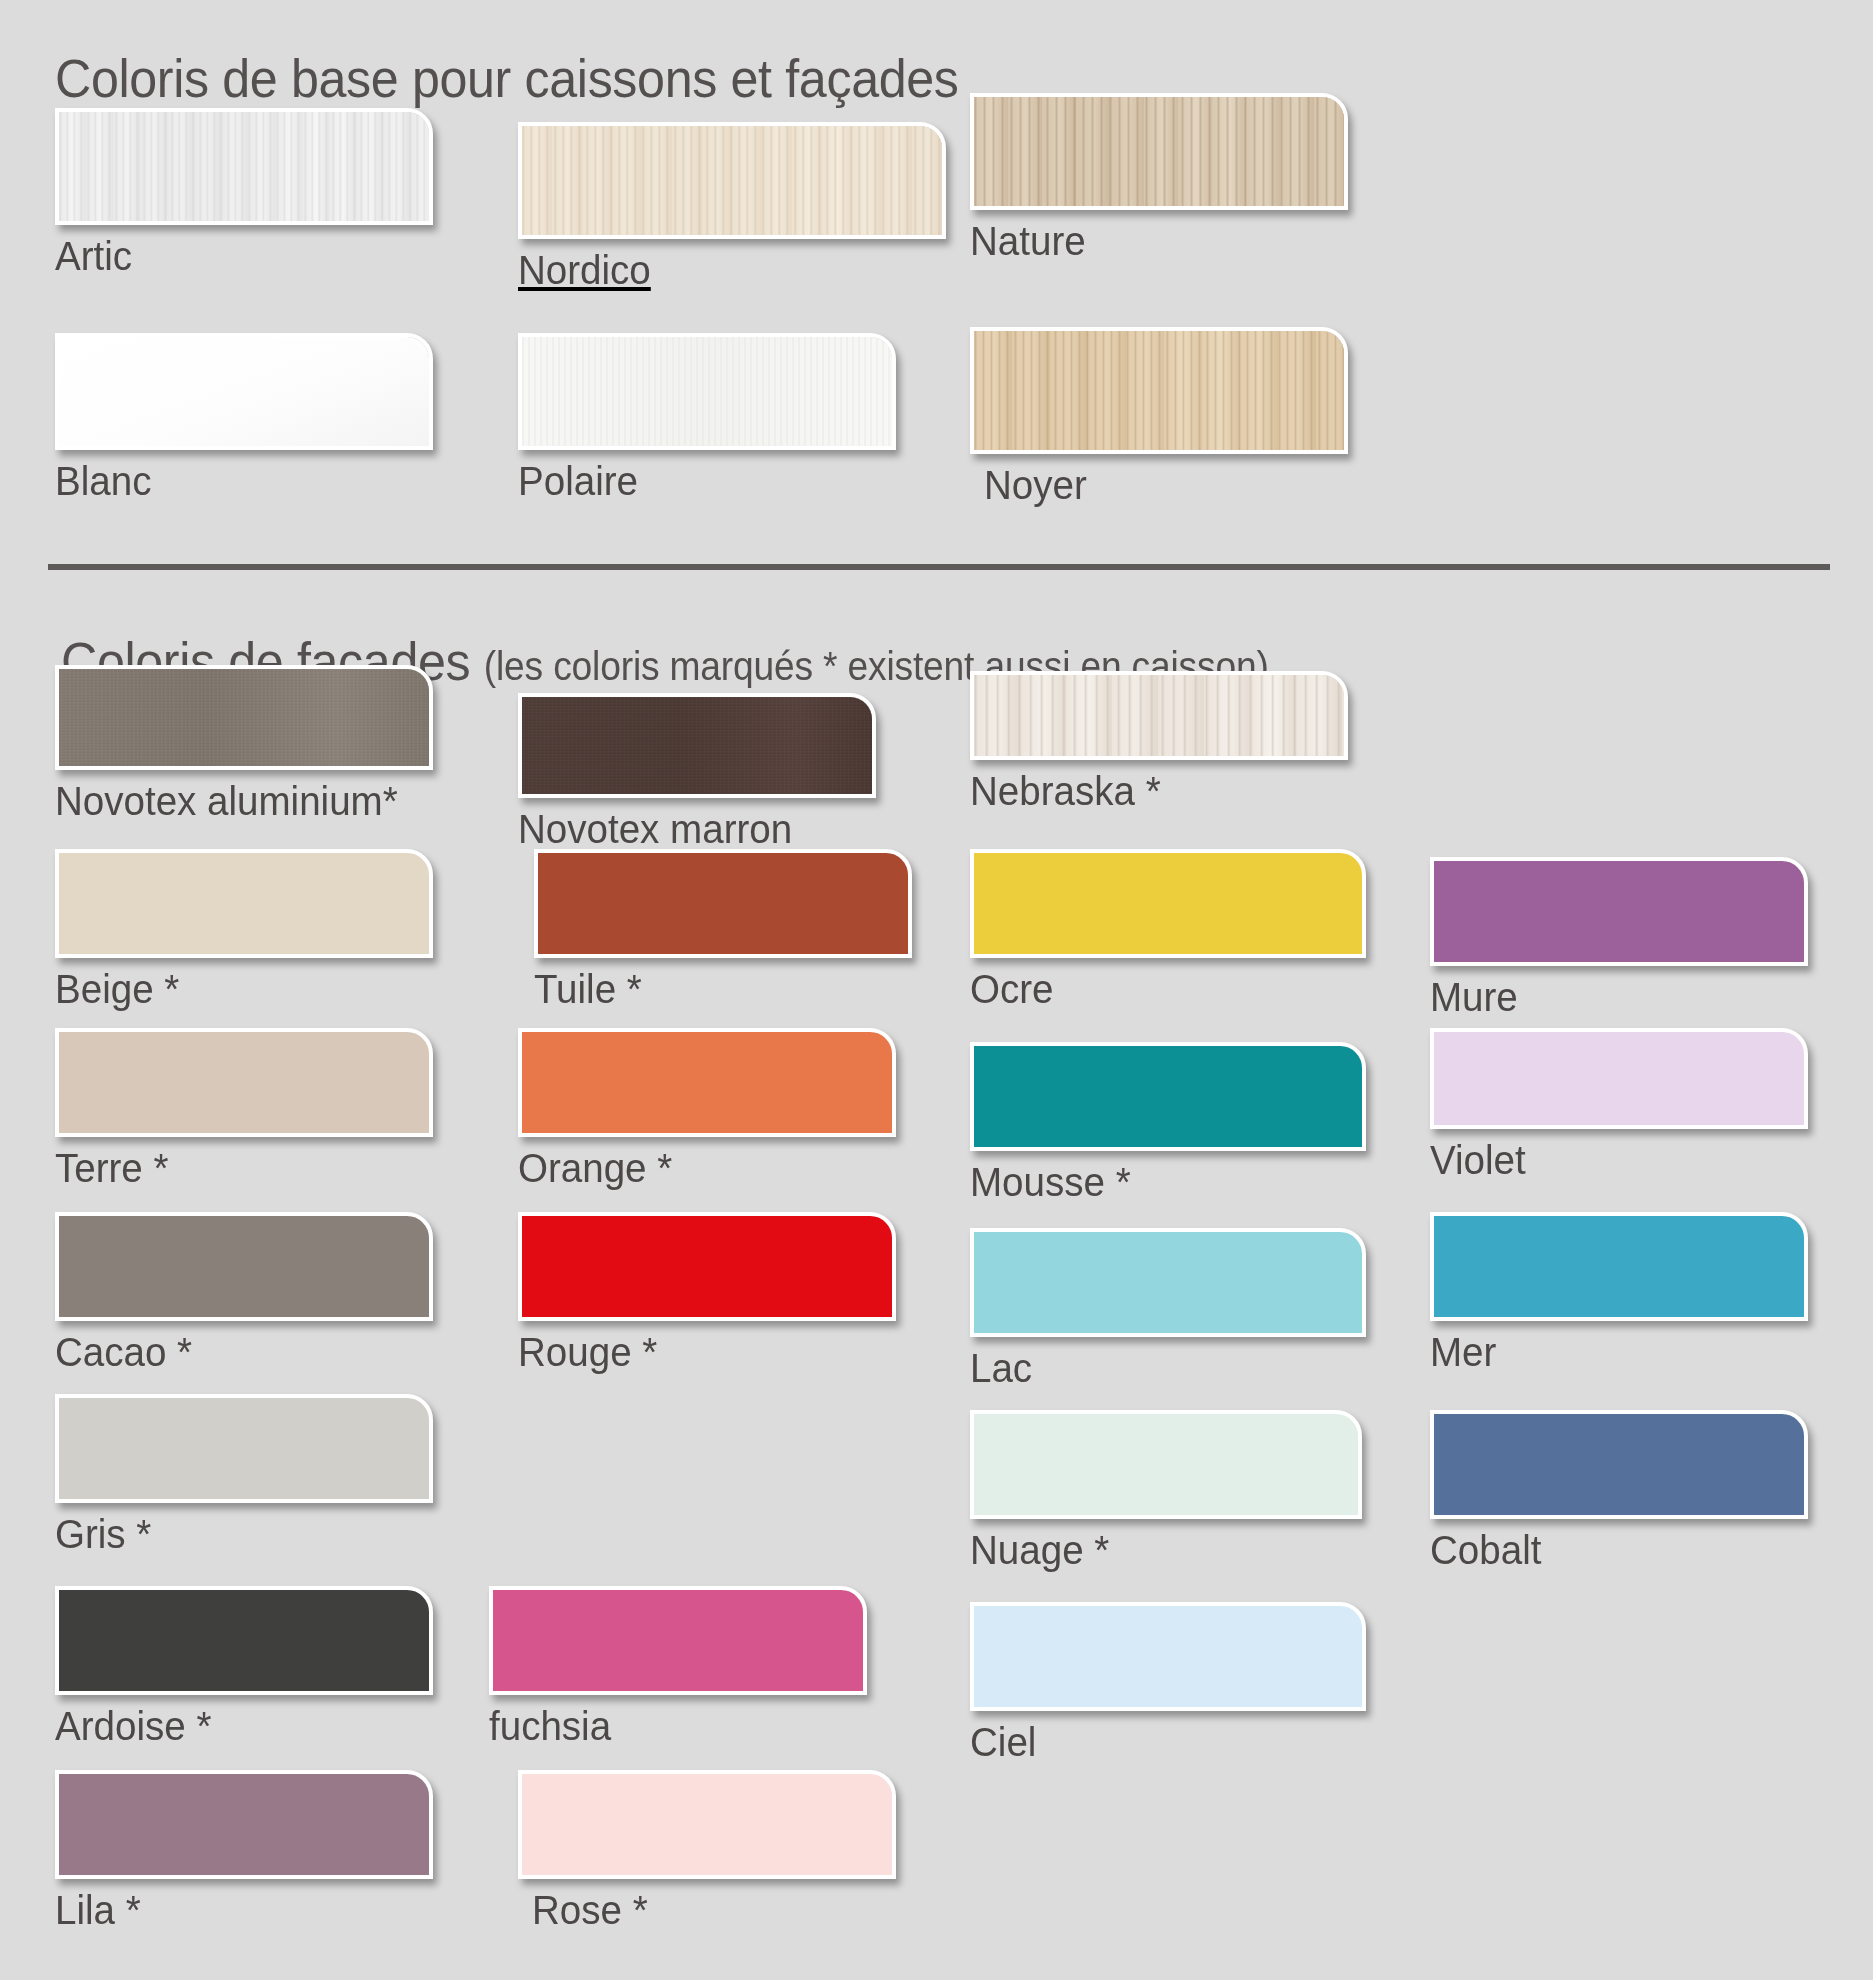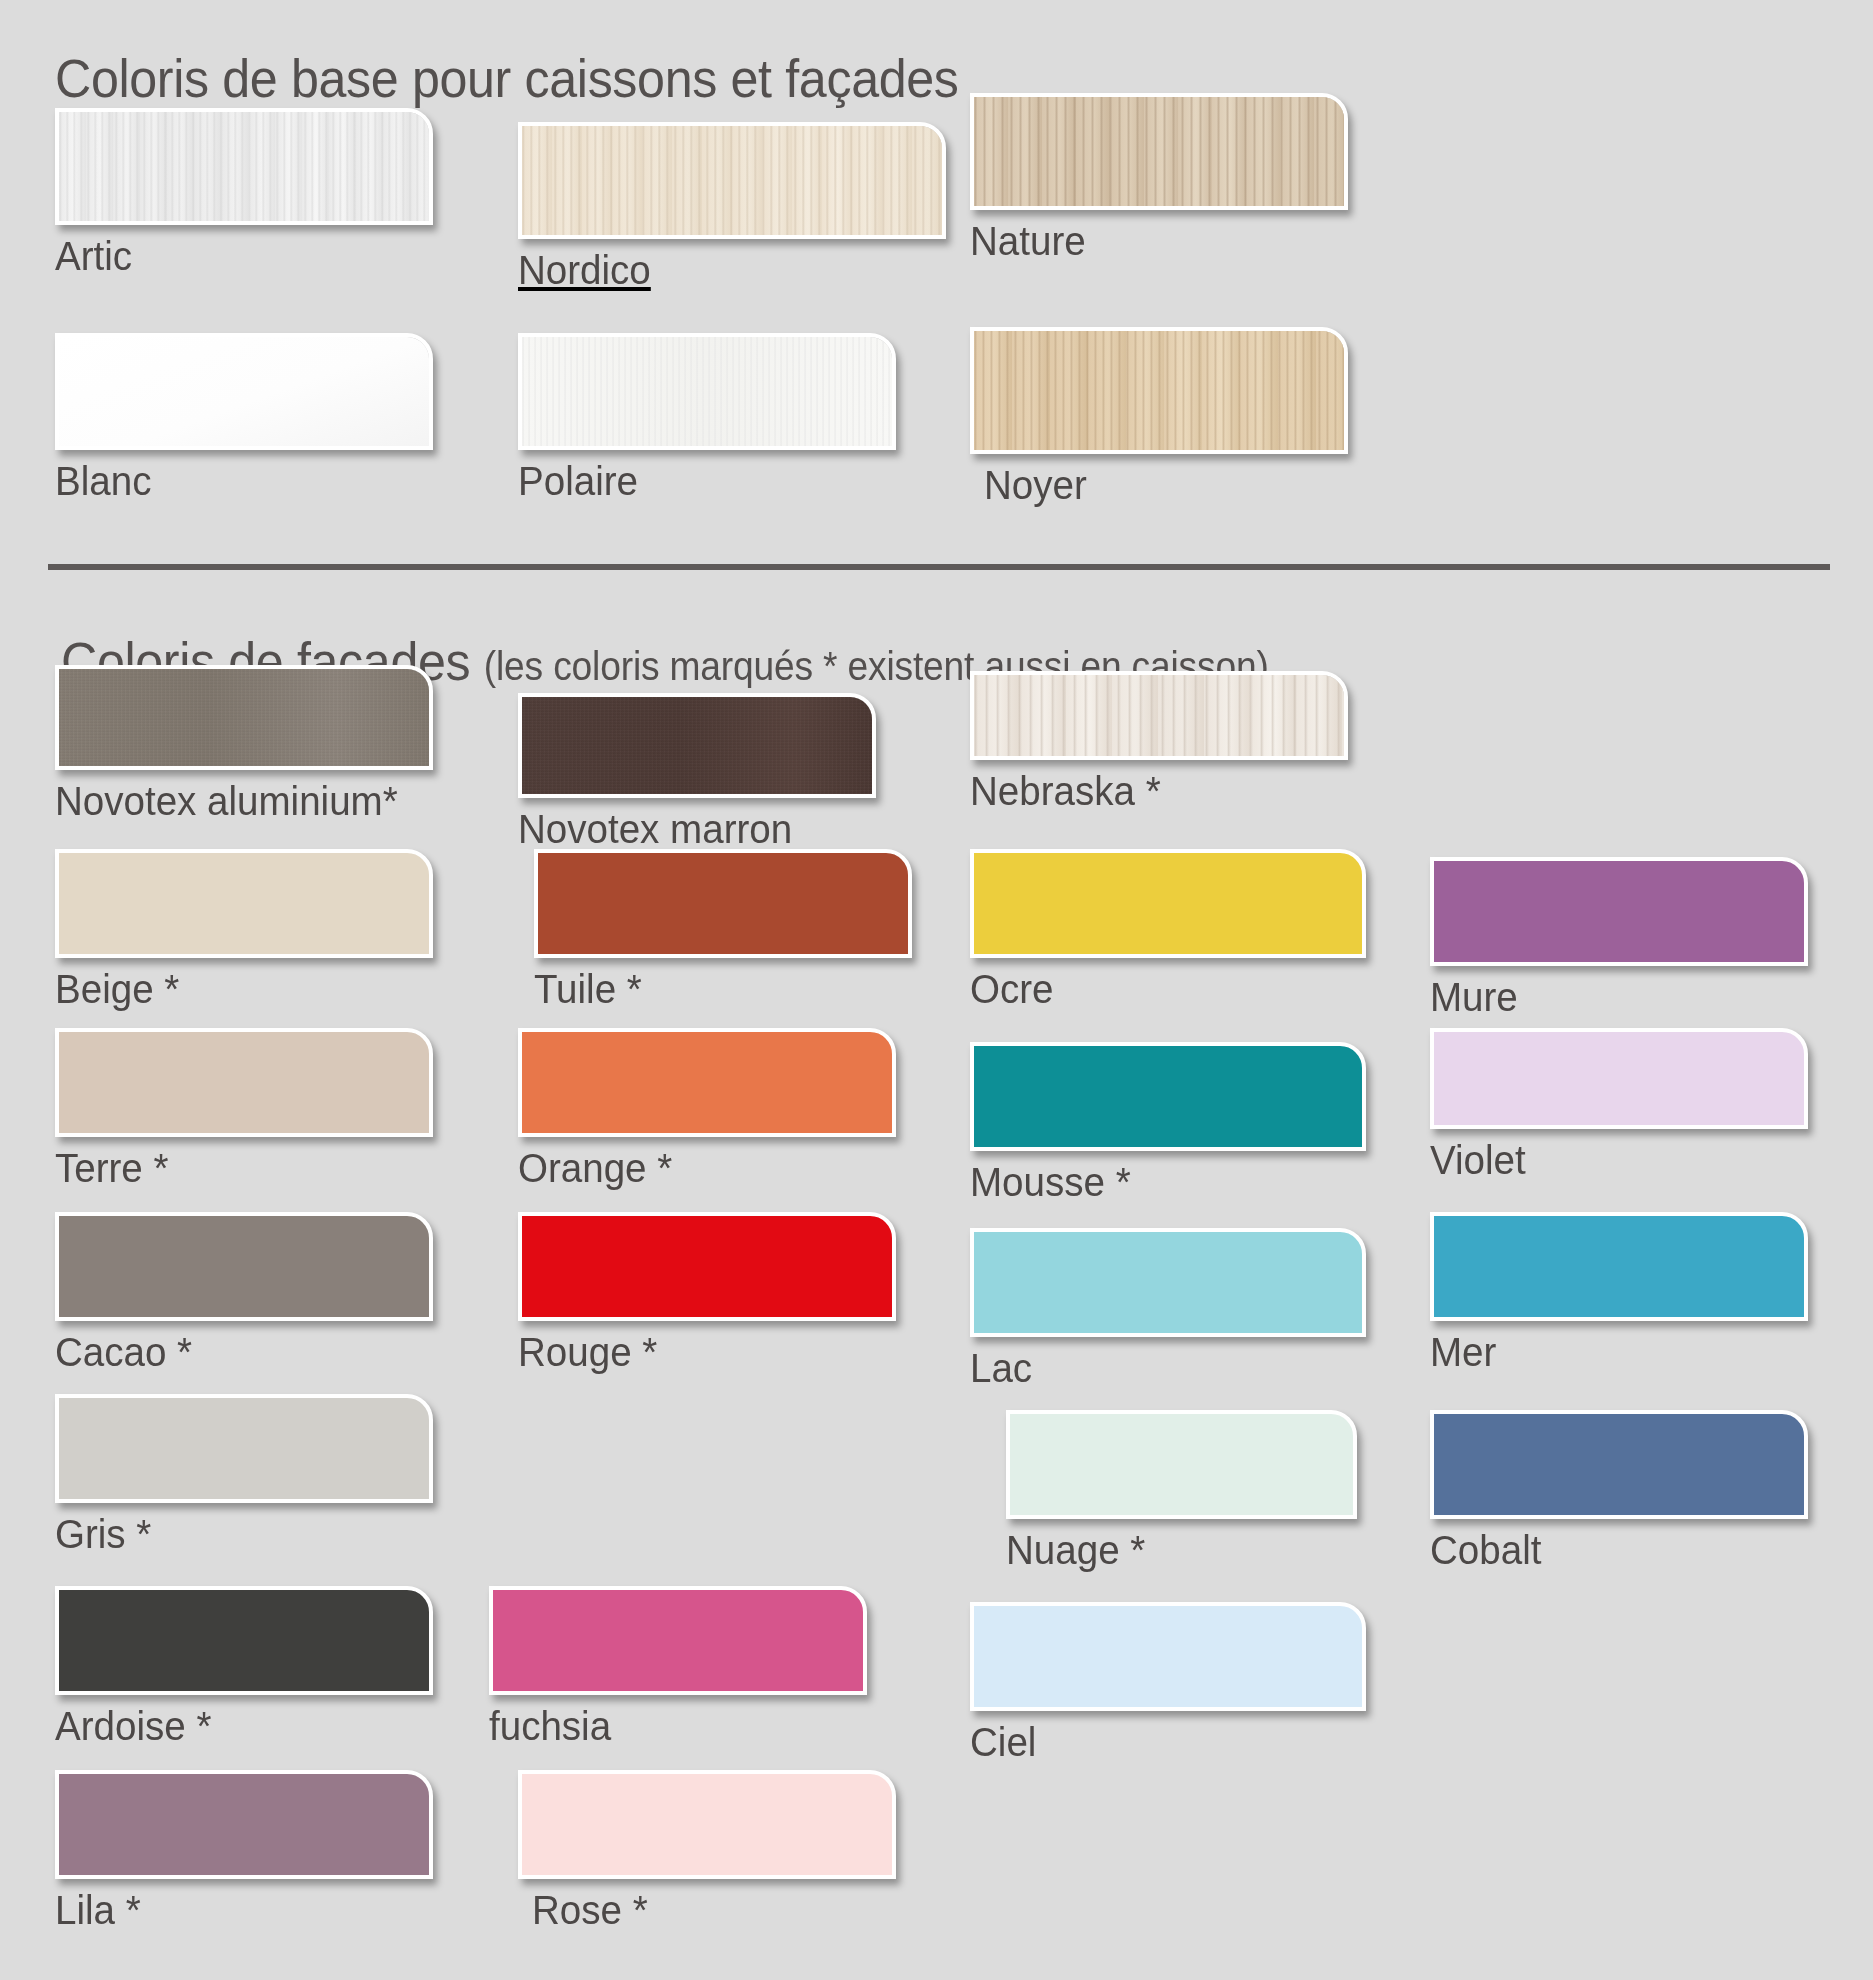--- a/index.html
+++ b/index.html
@@ -301,21 +301,21 @@
     <div class="swatch" style="height:109px; background:#3ba8c6;"></div>
     <div class="swatch-label">Mer</div>
   </div>
 
   <div class="swatch-cell" style="left:55px; top:1394px; width:378px;">
     <div class="swatch" style="height:109px; background:#d1cfca;"></div>
     <div class="swatch-label">Gris *</div>
   </div>
 
 
-  <div class="swatch-cell" style="left:970px; top:1410px; width:351px;margin-left:36px;">
+  <div class="swatch-cell" style="left:970px; top:1410px; width:392px;">
     <div class="swatch" style="height:109px; background:#e1efe8;"></div>
     <div class="swatch-label">Nuage *</div>
   </div>
 
   <div class="swatch-cell" style="left:1430px; top:1410px; width:378px;">
     <div class="swatch" style="height:109px; background:#55719b;"></div>
     <div class="swatch-label">Cobalt</div>
   </div>
 
   <div class="swatch-cell" style="left:55px; top:1586px; width:378px;">

